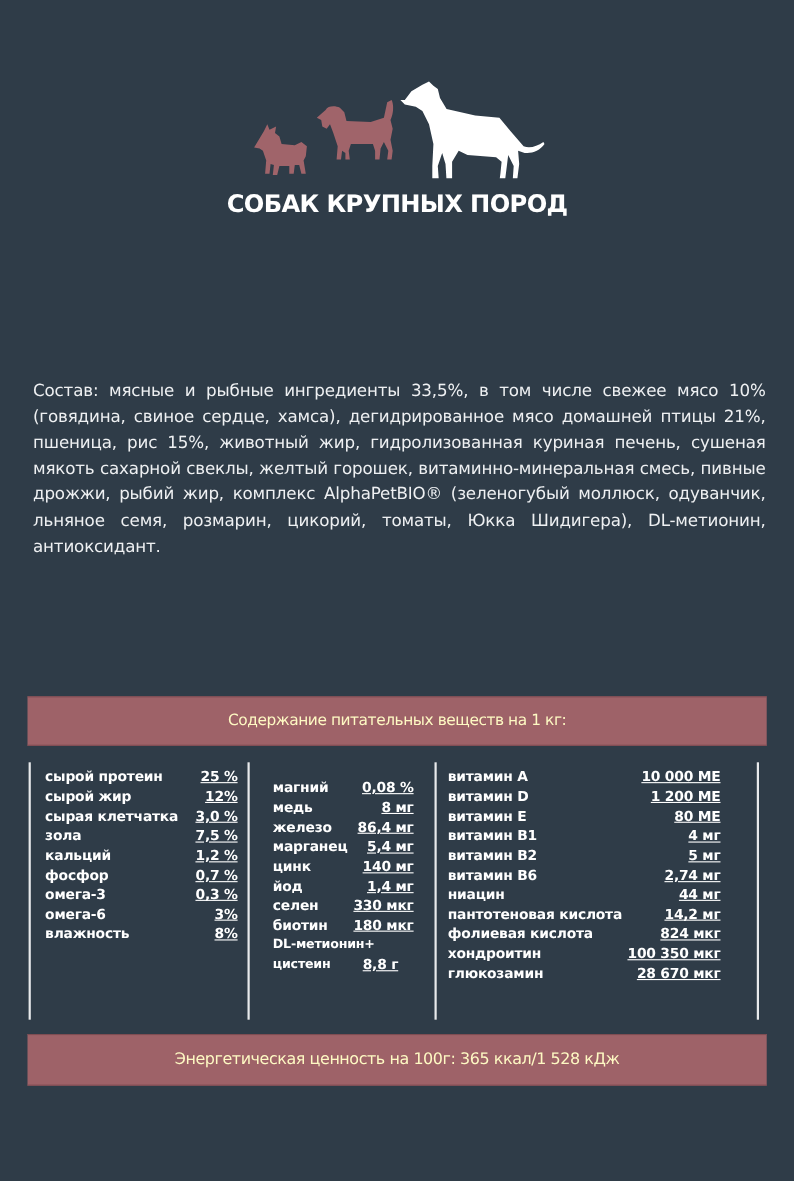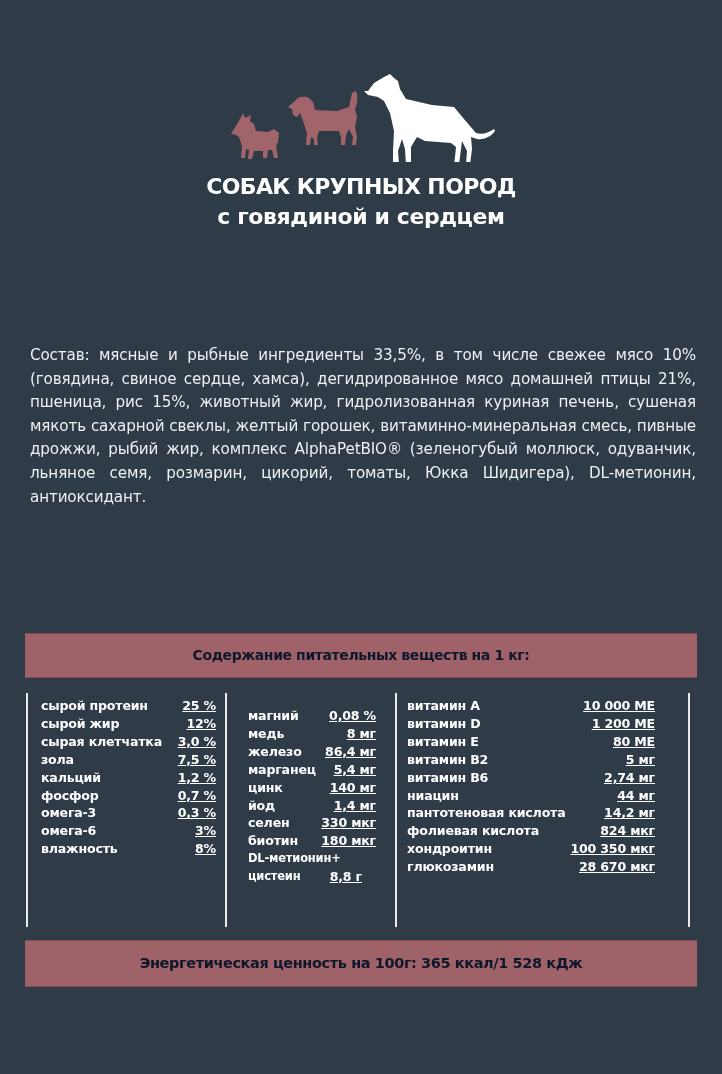--- a/index.html
+++ b/index.html
@@ -23,21 +23,21 @@
   }
   .composition {
     position:absolute; left:30px; top:344px; width:666px;
     font-family:"DejaVu Sans", sans-serif;
     font-size:15.2px; line-height:23.6px; color:#eef0f2;
     text-align:justify; letter-spacing:-0.15px;
   }
   .band {
     position:absolute; left:25px; width:672px;
     background:#9e6268; border-top:1px solid #7f4d53; border-bottom:1px solid #7f4d53;
-    color:#0f172a; font-weight:bold; font-family:"DejaVu Sans", sans-serif;
+    color:#fef9c3; font-weight:normal; font-family:"DejaVu Sans", sans-serif;
     text-align:center; letter-spacing:-0.4px;
   }
   .band.top { top:633px; height:43px; line-height:43px; font-size:14px; }
   .band.bottom { top:940px; height:45px; line-height:45px; font-size:14.5px; }
   .vline { position:absolute; top:693px; width:2px; height:234px; background:#e8eaec; }
   .col { position:absolute; top:697px; }
   .row {
     display:flex; justify-content:space-between; white-space:nowrap;
     font-weight:bold; font-size:12.6px; line-height:17.9px; letter-spacing:-0.2px; color:#ffffff;
   }
@@ -60,21 +60,20 @@
     <path d="M296 38 c2 -4 9 -4 13 -2 l4 4 l2 8 l22 1 l12 -4 l3 -14 l4 -2 c2 4 2 12 -1 18 l2 8 l-2 10 l2 10 l-1 8 l-4 0 l1 -8 l-4 -8 l-3 6 l-1 10 l-4 0 l0 -8 l-2 -6 l-20 0 l-2 6 l1 8 l-4 0 l0 -6 l-3 -2 l-1 8 l-4 0 l1 -12 l-4 -12 l-3 -8 l-3 4 l-4 -2 l-1 -6 l-4 -2 z"></path>
   </g>
 
   <g fill="#ffffff">
     <path d="M368 29 l6 -8 l10 -6 l6 -3 l4 4 l4 3 l2 8 l6 10 l26 6 l22 2 l10 12 l12 14 c6 2 12 0 18 -4 l1 2 c-4 6 -12 9 -18 8 l-6 -2 l1 12 l-2 16 l-4 0 l1 -14 l-5 -10 l-1 8 l-2 16 l-5 0 l1 -8 l1 -10 l-5 -4 l-26 -2 l-8 -4 l-6 10 l0 18 l-5 0 l-1 -16 l-3 -10 l-4 12 l1 14 l-6 0 l0 -14 l1 -20 l-4 -18 l-6 -12 l-6 -4 l-10 -2 l-4 -4 z"></path>
   </g>
 </svg>
 
 <div class="title-block">
   <div class="title-line">СОБАК КРУПНЫХ ПОРОД</div>
-  <div class="subtitle">с говядиной и сердцем</div>
 </div>
 
 <div class="composition">Состав: мясные и рыбные ингредиенты 33,5%, в том числе свежее мясо 10% (говядина, свиное сердце, хамса), дегидрированное мясо домашней птицы 21%, пшеница, рис 15%, животный жир, гидролизованная куриная печень, сушеная мякоть сахарной свеклы, желтый горошек, витаминно-минеральная смесь, пивные дрожжи, рыбий жир, комплекс AlphaPetBIO® (зеленогубый моллюск, одуванчик, льняное семя, розмарин, цикорий, томаты, Юкка Шидигера), DL-метионин, антиоксидант.</div>
 
 <div class="band top">Содержание питательных веществ  на 1 кг:</div>
 
 <div class="vline" style="left:26px"></div>
 <div class="vline" style="left:225px"></div>
 <div class="vline" style="left:395px"></div>
 <div class="vline" style="left:688px"></div>
@@ -168,20 +167,24 @@
     </div>
   <div class="row">
       <span class="lbl">витамин D</span>
       <span class="val">1 200 МЕ</span>
     </div>
   <div class="row">
       <span class="lbl">витамин E</span>
       <span class="val">80 МЕ</span>
     </div>
   <div class="row">
+      <span class="lbl">витамин B1</span>
+      <span class="val">4 мг</span>
+    </div>
+  <div class="row">
       <span class="lbl">витамин B2</span>
       <span class="val">5 мг</span>
     </div>
   <div class="row">
       <span class="lbl">витамин B6</span>
       <span class="val">2,74 мг</span>
     </div>
   <div class="row">
       <span class="lbl">ниацин</span>
       <span class="val">44 мг</span>

